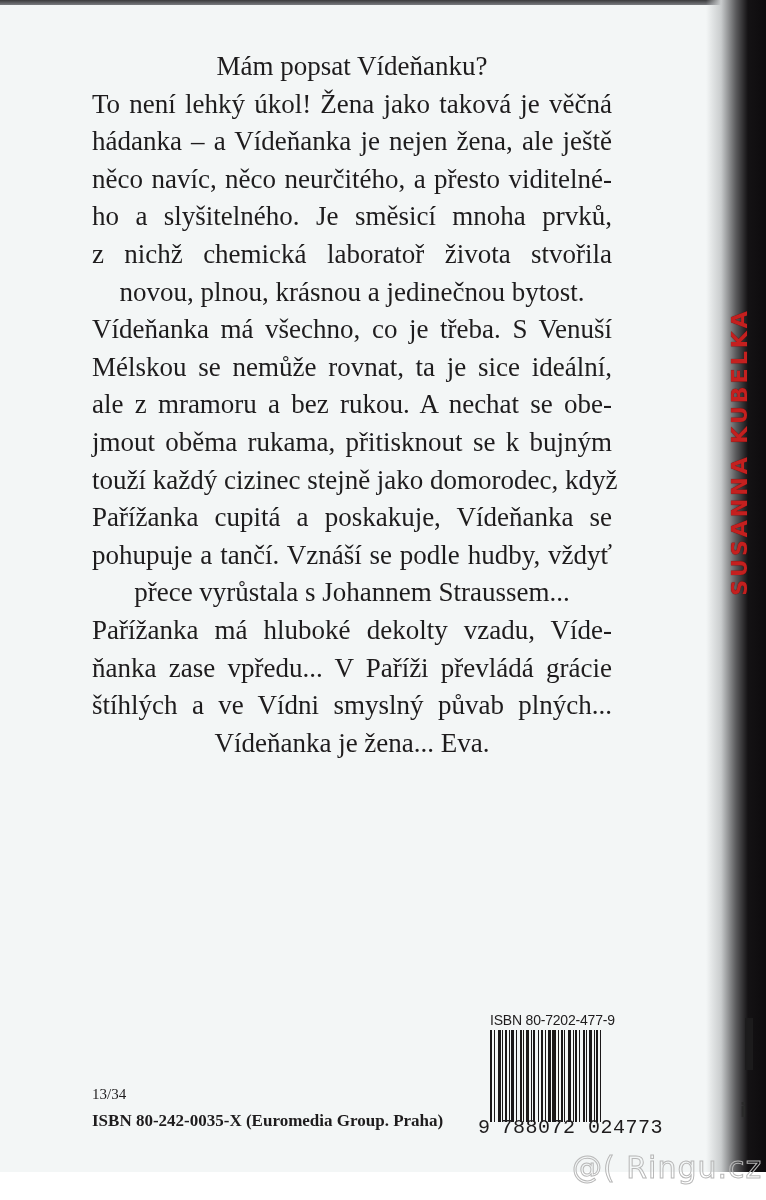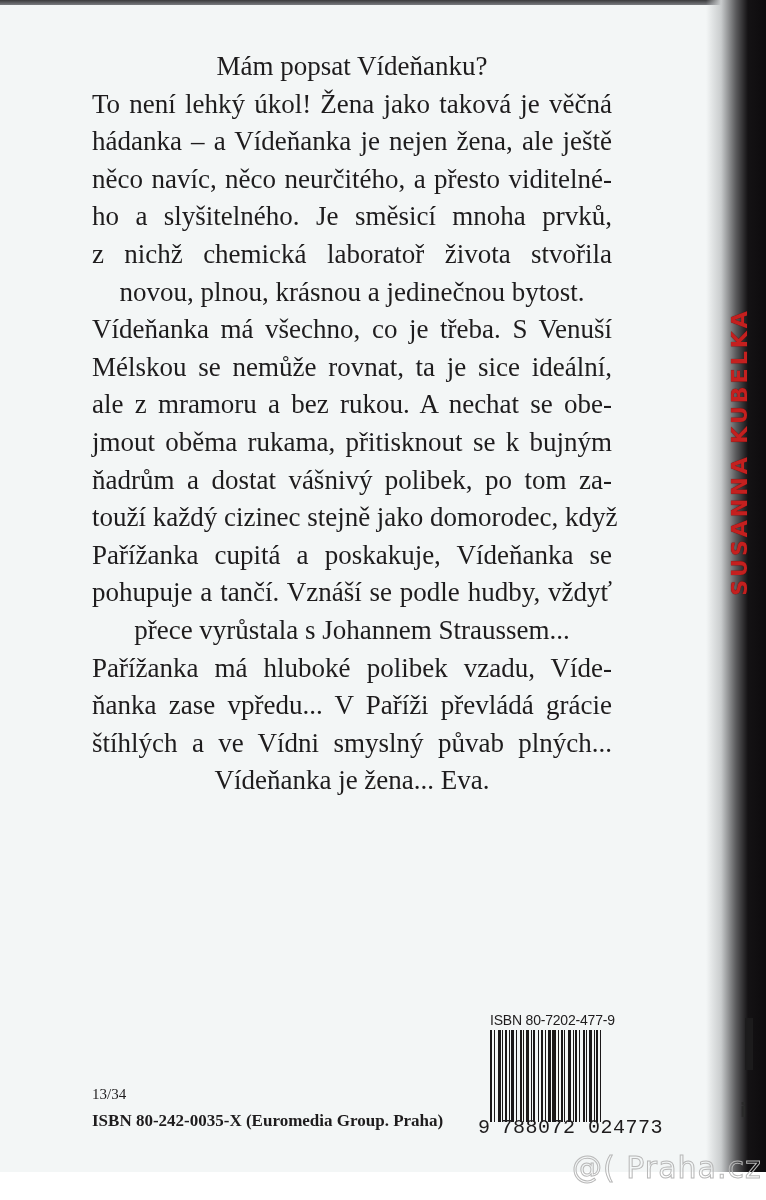--- a/index.html
+++ b/index.html
@@ -43,26 +43,25 @@
     <div class="line">To není lehký úkol! Žena jako taková je věčná</div>
     <div class="line">hádanka – a Vídeňanka je nejen žena, ale ještě</div>
     <div class="line">něco navíc, něco neurčitého, a přesto viditelné-</div>
     <div class="line">ho a slyšitelného. Je směsicí mnoha prvků,</div>
     <div class="line">z nichž chemická laboratoř života stvořila</div>
     <div class="line center">novou, plnou, krásnou a jedinečnou bytost.</div>
     <div class="line">Vídeňanka má všechno, co je třeba. S Venuší</div>
     <div class="line">Mélskou se nemůže rovnat, ta je sice ideální,</div>
     <div class="line">ale z mramoru a bez rukou. A nechat se obe-</div>
     <div class="line">jmout oběma rukama, přitisknout se k bujným</div>
-    <div class="line">ňadrům a dostat vášnivý polibek, po tom za-</div>
     <div class="line">touží každý cizinec stejně jako domorodec, když</div>
     <div class="line">Pařížanka cupitá a poskakuje, Vídeňanka se</div>
     <div class="line">pohupuje a tančí. Vznáší se podle hudby, vždyť</div>
     <div class="line center">přece vyrůstala s Johannem Straussem...</div>
-    <div class="line">Pařížanka má hluboké polibek vzadu, Víde-</div>
+    <div class="line">Pařížanka má hluboké dekolty vzadu, Víde-</div>
     <div class="line">ňanka zase vpředu... V Paříži převládá grácie</div>
     <div class="line">štíhlých a ve Vídni smyslný půvab plných...</div>
     <div class="line center">Vídeňanka je žena... Eva.</div>
   </div>
 
   <div class="meta num">13/34</div>
   <div class="meta isbn">ISBN 80-242-0035-X (Euromedia Group. Praha)</div>
 
   <div class="barcode-wrap">
     <div class="barcode-isbn">ISBN 80-7202-477-9</div>
@@ -98,13 +97,13 @@
         <span style="width:1px;margin-right:1px"></span>
         <span style="width:2px;margin-right:2px"></span>
         <span style="width:1px;margin-right:0"></span>
     </div>
     <div class="barcode-digits">
       <span class="lead">9</span><span>788072 024773</span>
     </div>
   </div>
 </div>
 
-<div class="watermark">@( Praha.cz</div>
+<div class="watermark">@( Ringu.cz</div>
 
 </body></html>

